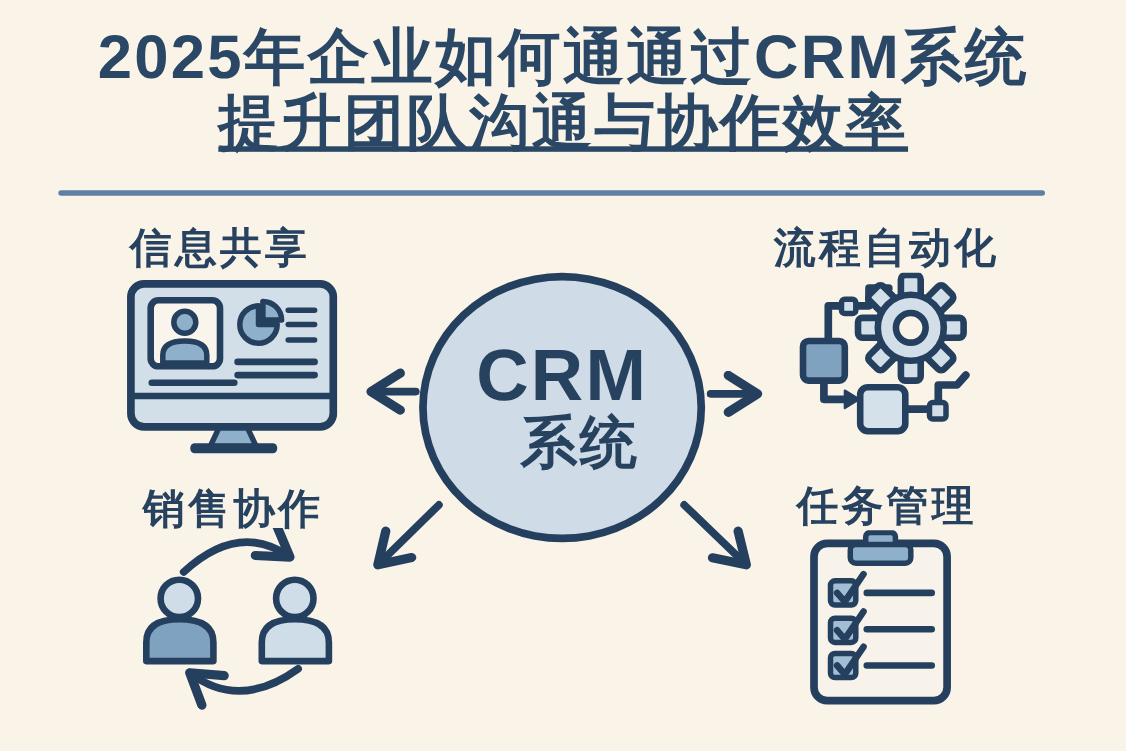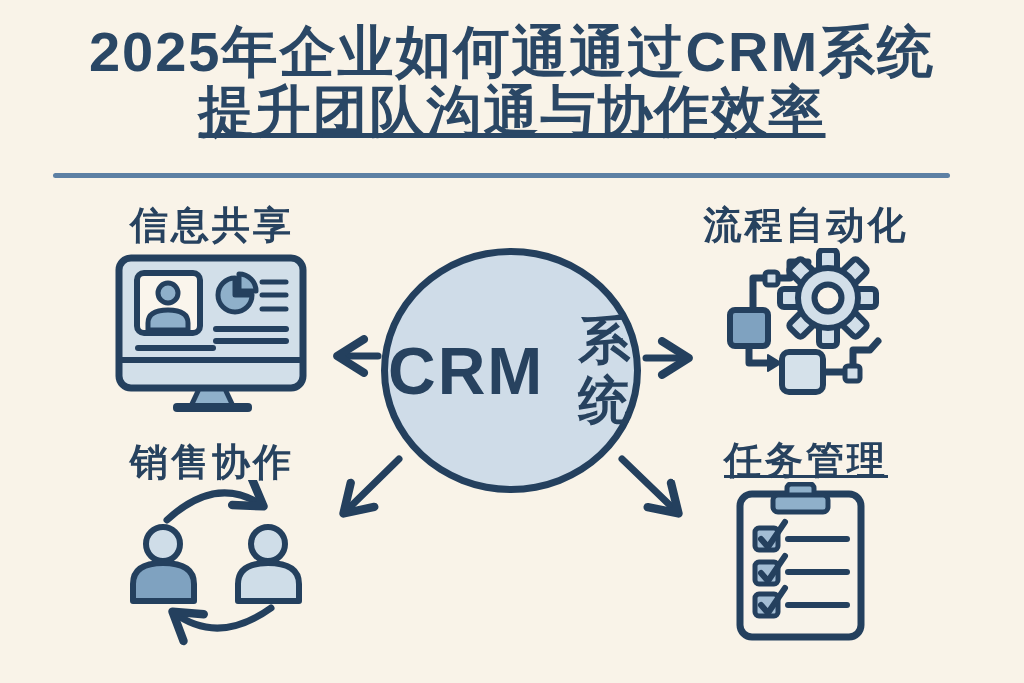--- a/index.html
+++ b/index.html
@@ -28,32 +28,32 @@
     width:897px;height:5px;
     background:#5d80a4;border-radius:3px;
   }
   
   .sec-label{
     position:absolute;width:240px;
     text-align:center;
     font-size:38px;font-weight:900;
     letter-spacing:3px;color:#27425f;
   }
-  .lbl-info{top:200px;left:92px;}
+  .lbl-info{top:200px;left:80px;}
   .lbl-auto{top:200px;left:686px;}
   .lbl-sales{top:437px;left:92px;}
-  .lbl-task{top:435px;left:686px;text-decoration:underline;}
+  .lbl-task{top:435px;left:686px;}
   
   .center-node{
     position:absolute;left:381px;top:248px;
     width:246px;height:231px;
     background:#cfdce8;
     border:7px solid #24405e;
     border-radius:50%;
-    display:flex;flex-direction:row;
+    display:flex;flex-direction:column;
     align-items:center;justify-content:center;
     text-align:center;
   }
   .center-node .big{font-size:66px;font-weight:900;color:#27425f;line-height:1;letter-spacing:2px;}
   .center-node .sub{font-size:52px;font-weight:900;color:#27425f;line-height:1.15;letter-spacing:2px;margin-left:32px;}
   
   svg{display:block;}
   .icon{position:absolute;}
   .ic-monitor{left:115px;top:253px;}
   .ic-gear{left:698px;top:248px;}

